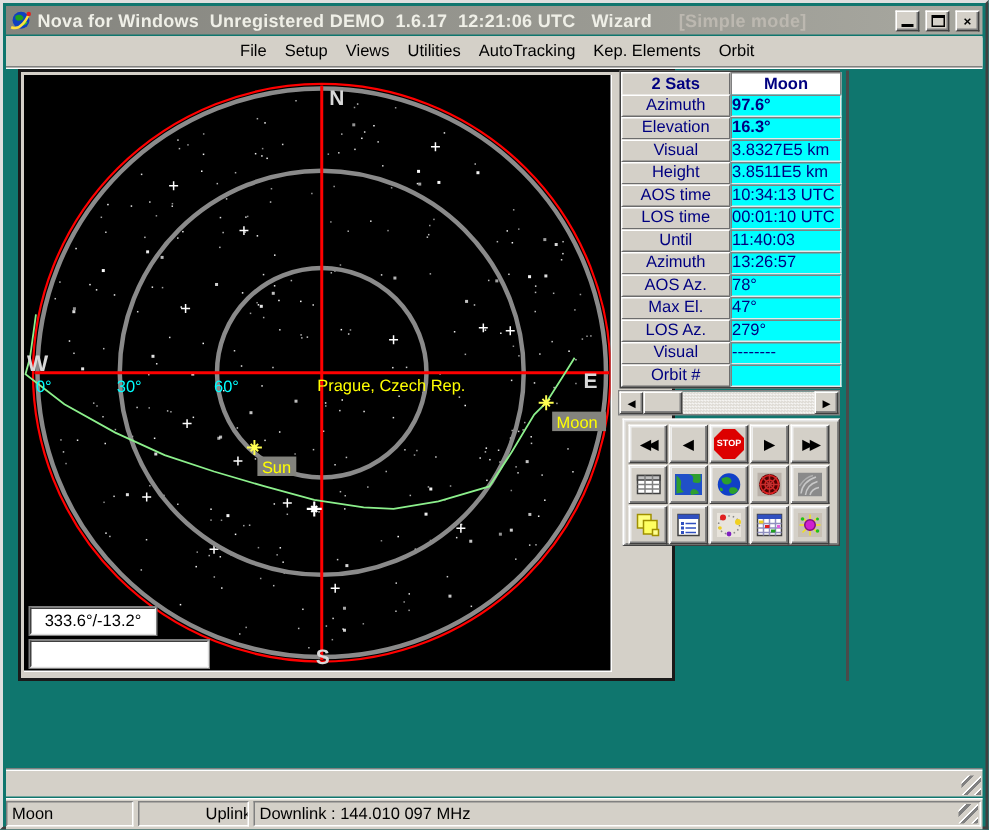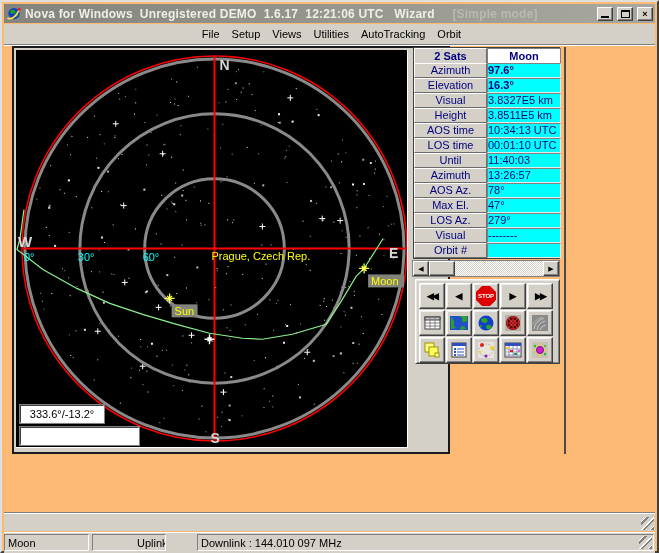--- a/index.html
+++ b/index.html
@@ -1,19 +1,19 @@
 <!DOCTYPE html>
 <html><head>
 <meta charset="utf-8">
 <style>
   * { box-sizing: border-box; margin: 0; padding: 0; }
   html,body { width:659px; height:553px; }
   body { font-family:"Liberation Sans", sans-serif; background:#808080; overflow:hidden; }
 
-  .window { position:relative; width:659px; height:553px; background:#fdba74;
+  .window { position:relative; width:659px; height:553px; background:#0f766e;
             border:2px solid; border-color:#dfdfdf #404040 #404040 #dfdfdf; }
 
   
   .titlebar { position:absolute; left:2px; top:2px; right:2px; height:19px;
               background:linear-gradient(90deg,#84847e,#a8a8a0);
               display:flex; align-items:center; padding:0 2px; gap:3px; }
   .titlebar .app-icon { width:16px; height:15px; flex:0 0 auto; }
   .title-text { flex:1; font-size:12px; font-weight:bold; color:#efefe7; white-space:pre;
                 overflow:hidden; letter-spacing:0.2px; }
   .title-text .mode { color:#bcb8b0; }
@@ -90,21 +90,21 @@
                     border-top:1px solid #808080; border-bottom:1px solid #fff; }
   .spacer-bar { position:absolute; left:2px; right:2px; top:512px; height:17px; background:#d4d0c8; }
   .grip { position:absolute; right:1px; bottom:1px; width:13px; height:13px;
           background:repeating-linear-gradient(135deg, rgba(0,0,0,0) 0 3px, #fff 3px 4px, #808080 4px 6px); }
   .statusbar { position:absolute; left:2px; right:2px; top:530px; height:21px; background:#d4d0c8;
                display:flex; gap:3px; padding:1px 1px 2px 0; border-top:1px solid #fff; }
   .status-panel { border:1px solid; border-color:#808080 #fff #fff #808080; font-size:11px;
                   color:#000; padding:2px 3px; white-space:nowrap; overflow:hidden; position:relative; }
   .status-panel.p0 { width:85px; }
   .status-panel.p1 { width:74px;padding-left:44px; }
-  .status-panel.p2 { flex:1;margin-left:28px; }
+  .status-panel.p2 { flex:1; }
 </style>
 </head>
 <body>
 
 <div class="window">
 
   <div class="titlebar">
     <svg class="app-icon" viewBox="0 0 16 16">
       <circle cx="8" cy="8" r="6" fill="#1040c0"></circle>
       <path d="M4,5 q3,-2 5,0 q2,2 -1,3 q-3,1 -4,-1 z" fill="#20a020"></path>
@@ -121,20 +121,21 @@
       </div>
     <div class="winbtn">×</div>
   </div>
 
   <div class="menubar" id="menubar">
       <span class="menu-item">File</span>
       <span class="menu-item">Setup</span>
       <span class="menu-item">Views</span>
       <span class="menu-item">Utilities</span>
       <span class="menu-item">AutoTracking</span>
+      <span class="menu-item">Kep. Elements</span>
       <span class="menu-item">Orbit</span>
     </div>
 
   <div class="map-container">
     <svg class="sky" id="sky" viewBox="0 0 392 398" width="392" height="398">
         <rect x="184.5" y="150.8" width="1" height="1" fill="#fff" opacity="0.99"></rect>
         <rect x="226.8" y="224.4" width="1" height="1" fill="#fff" opacity="0.91"></rect>
         <rect x="280.8" y="283.4" width="1" height="1" fill="#fff" opacity="0.69"></rect>
         <rect x="20.4" y="149.0" width="1" height="1" fill="#fff" opacity="0.74"></rect>
         <rect x="308.9" y="270.4" width="1" height="1" fill="#fff" opacity="0.94"></rect>

